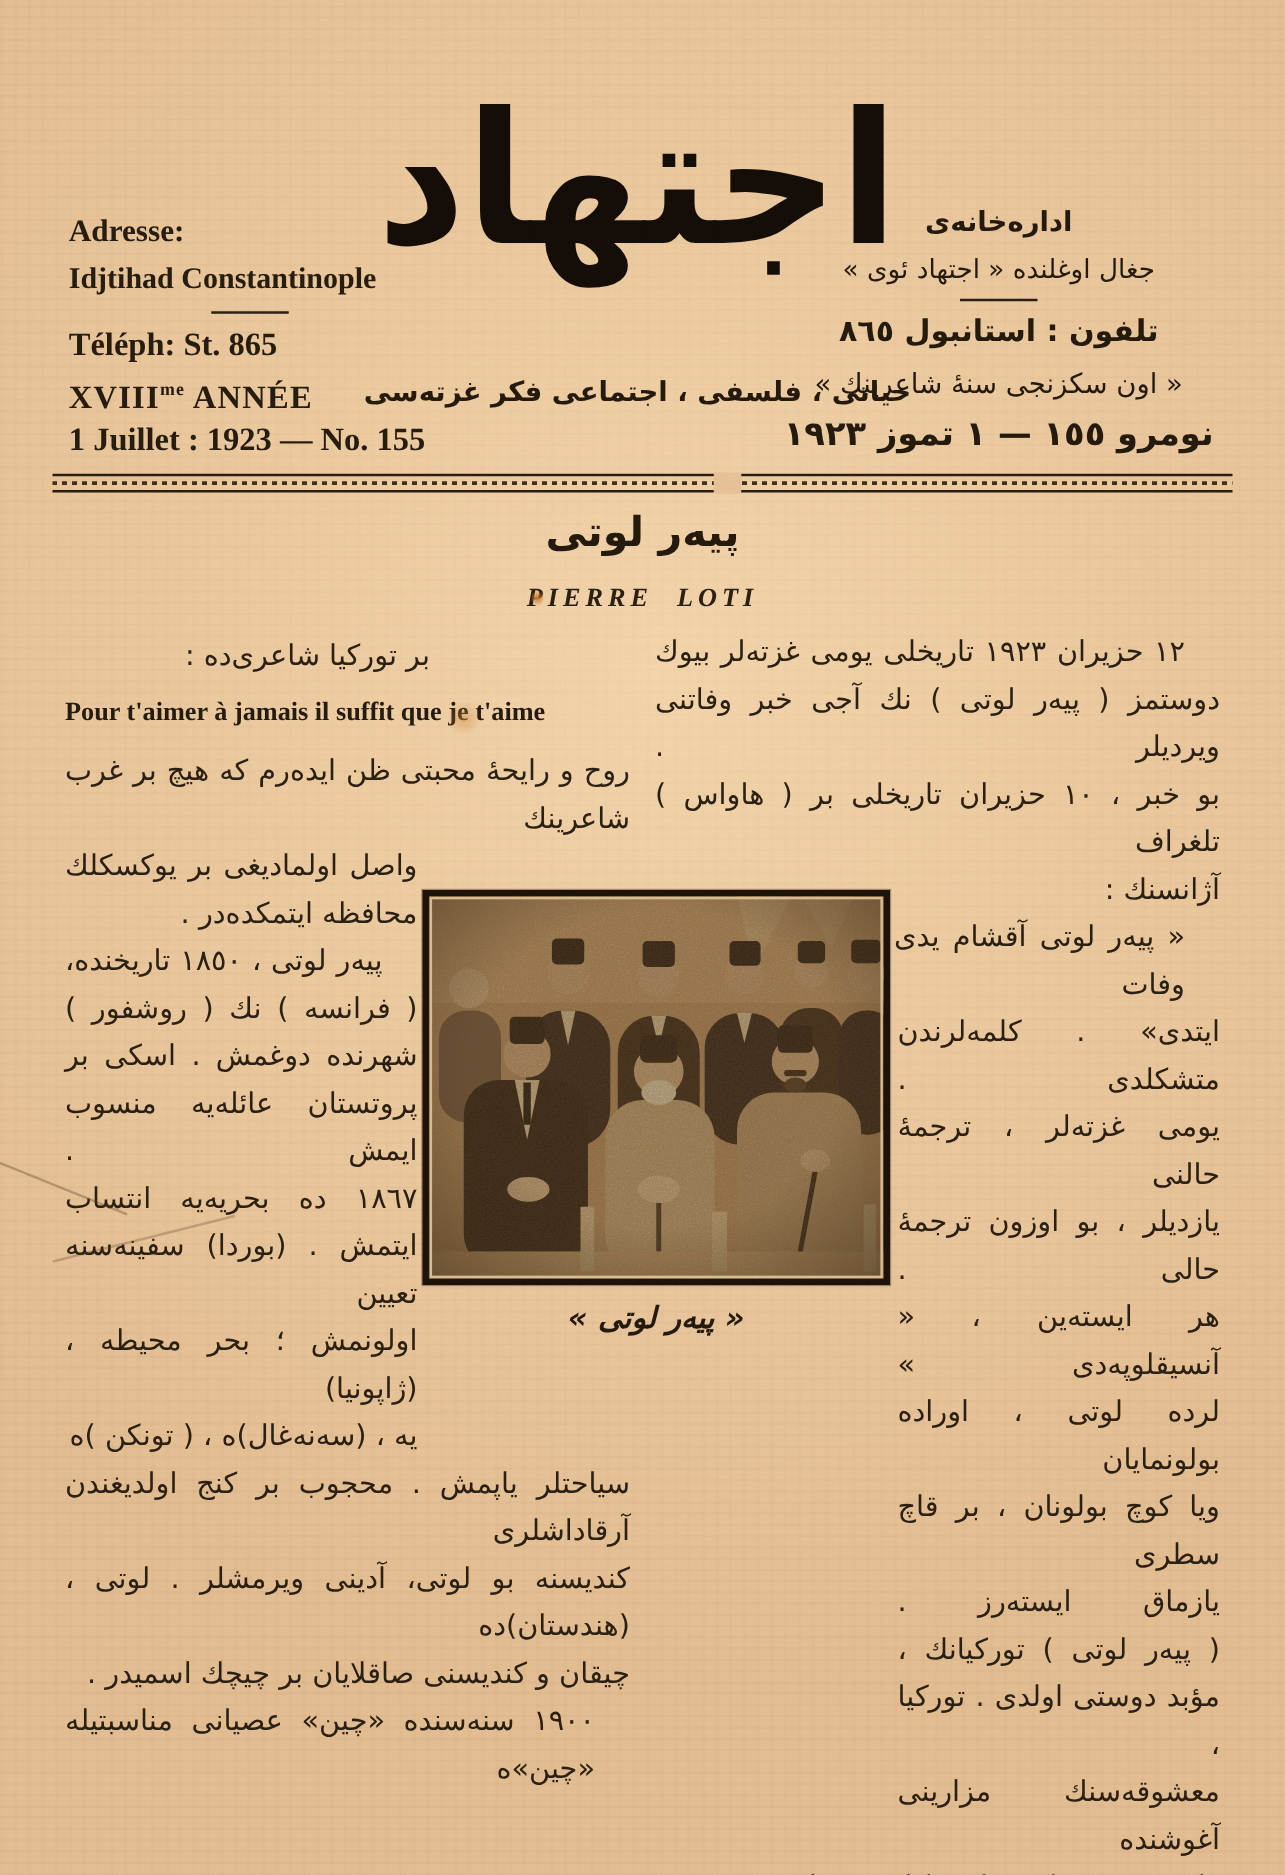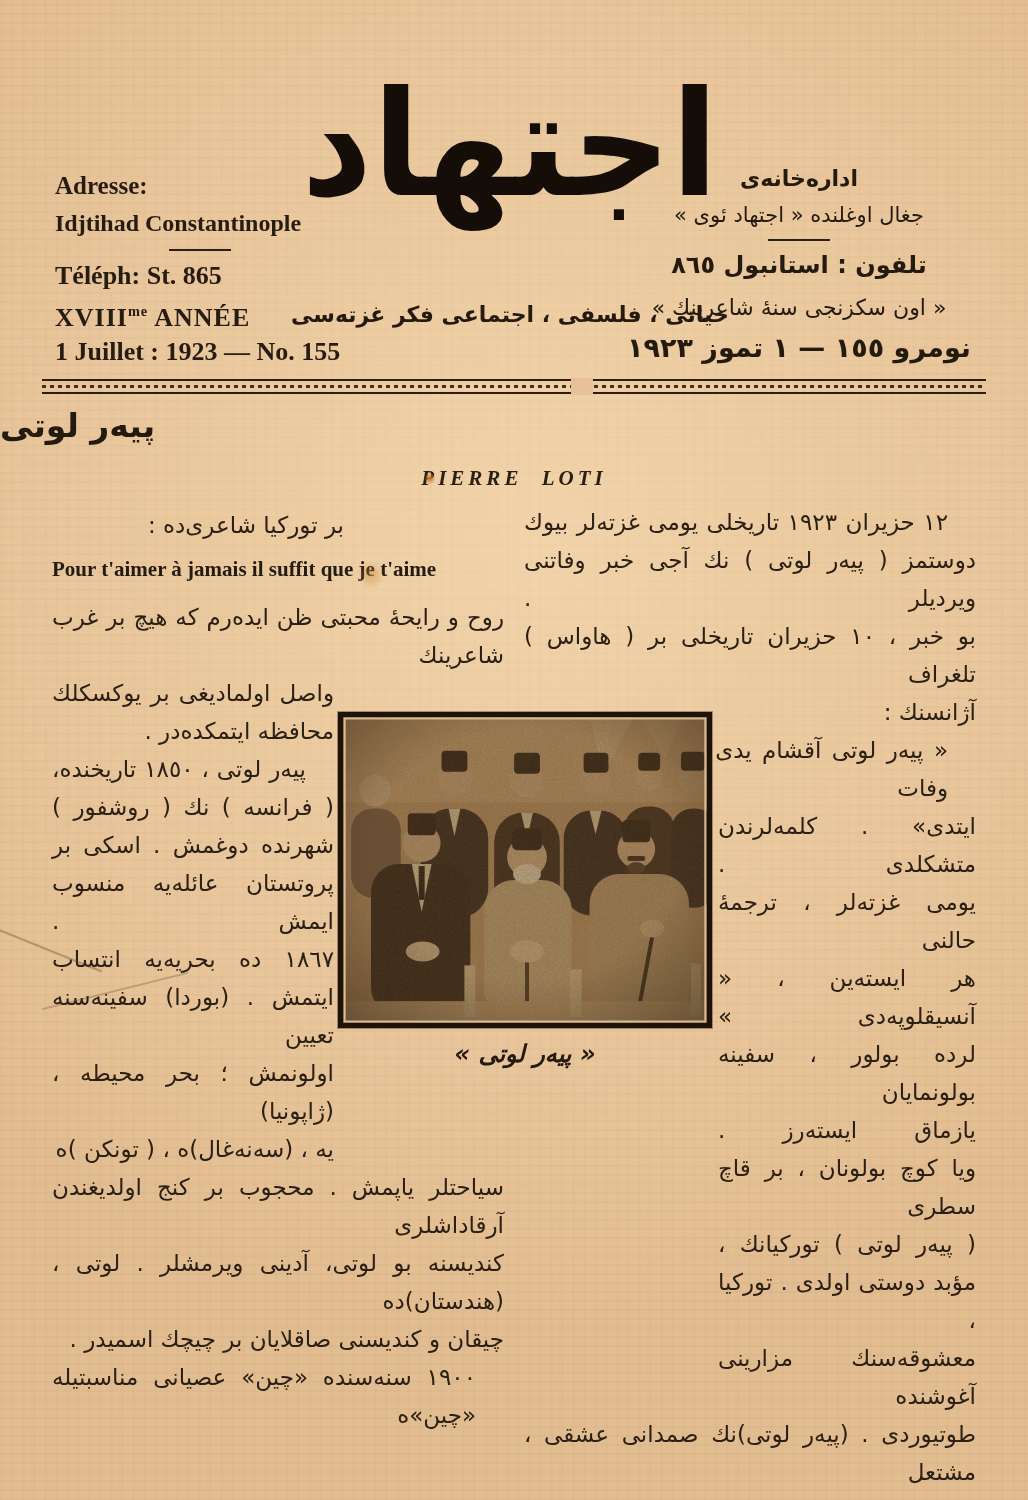--- a/index.html
+++ b/index.html
@@ -40,21 +40,21 @@
   .mh-right .phone { font-size:24px; font-weight:bold; margin-top:2px; }
   .mh-right .founding { font-size:22px; margin-top:16px; }
   .mh-right .issue { font-size:27px; font-weight:bold; margin-top:12px; letter-spacing:1px; }
 
   .double-rule { position:absolute; left:42px; right:42px; top:379px; height:11px;
     border-top:2.5px solid #2b1d10; border-bottom:2.5px solid #2b1d10;
     background:repeating-linear-gradient(90deg, #42301c 0 4px, rgba(0,0,0,0) 4px 8px) 0 50% / 100% 3px no-repeat; }
   .double-rule .rule-gap { position:absolute; left:56%; top:-3px; width:22px; height:17px; background:#e6c096; }
 
   
-  .title-ott { position:absolute; left:0; top:406px; width:100%; margin:0; text-align:left;
+  .title-ott { position:absolute; left:0; top:406px; width:100%; margin:0; text-align:center;
                direction:rtl; font-size:33px; font-weight:bold; color:#241a0e; }
   .title-lat { position:absolute; left:0; top:466px; width:100%; margin:0; text-align:center;
                font-family:"Liberation Serif", serif; font-style:italic; font-weight:bold;
                font-size:21px; letter-spacing:4px; word-spacing:10px; color:#2a2014; }
 
   
   .col { position:absolute; }
   .col-left  { left:52px;  top:506px; width:452px; }
   .col-right { left:524px; top:503px; width:452px; }
 
@@ -164,24 +164,25 @@
         <div class="line">دوستمز ( پيه‌ر لوتى ) نك آجى خبر وفاتنى ويرديلر .</div>
         <div class="line">بو خبر ، ١٠ حزيران تاريخلى بر ( هاواس ) تلغراف</div>
         <div class="line">آژانسنك :</div>
       </div>
     <div class="para indent">
         <div class="line">« پيه‌ر لوتى آقشام يدى بچقده (هه‌نده‌ى)ده وفات</div>
       </div>
     <div class="para narrow-right">
         <div class="line">ايتدى» . كلمه‌لرندن متشكلدى .</div>
         <div class="line">يومى غزته‌لر ، ترجمهٔ حالنى</div>
+        <div class="line">يازديلر ، بو اوزون ترجمهٔ حالى .</div>
         <div class="line">هر ايسته‌ين ، « آنسيقلوپه‌دى »</div>
-        <div class="line">لرده بولور ، سفينه بولونمايان</div>
+        <div class="line">لرده لوتى ، اوراده بولونمايان</div>
+        <div class="line">ويا كوچ بولونان ، بر قاچ سطرى</div>
         <div class="line">يازماق ايسته‌رز .</div>
-        <div class="line">ويا كوچ بولونان ، بر قاچ سطرى</div>
         <div class="line">( پيه‌ر لوتى ) توركيانك ،</div>
         <div class="line">مؤبد دوستى اولدى . توركيا ،</div>
         <div class="line">معشوقه‌سنك مزارينى آغوشنده</div>
       </div>
     <div class="para">
         <div class="line">طوتيوردى . (پيه‌ر لوتى)نك صمدانى عشقى ، مشتعل</div>
       </div>
 
   </section>
 

